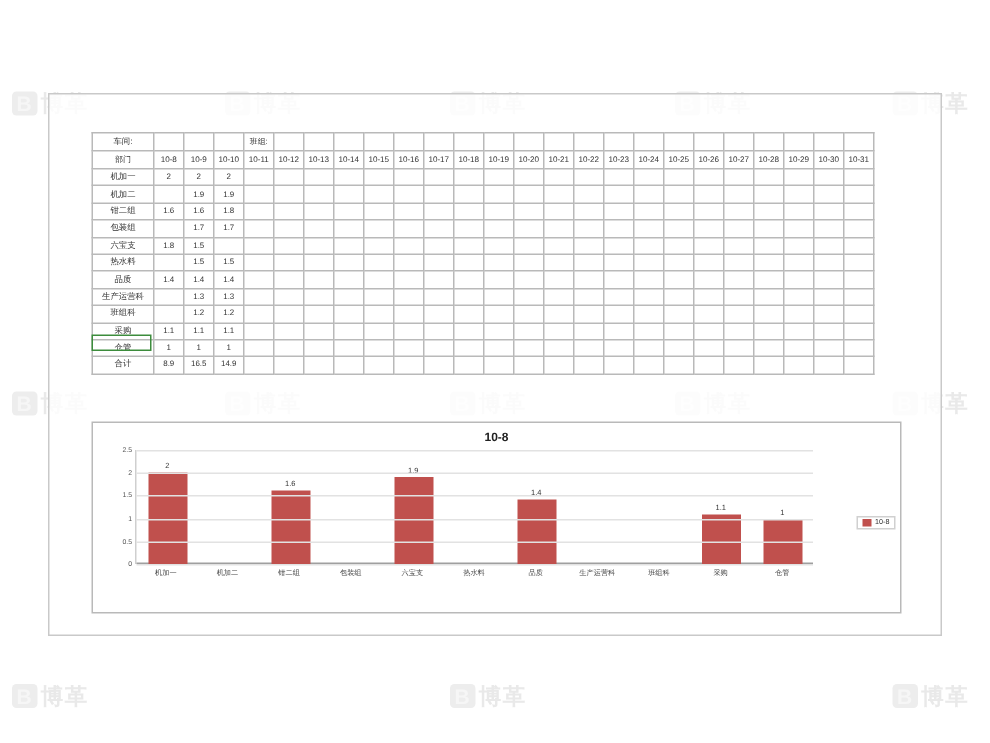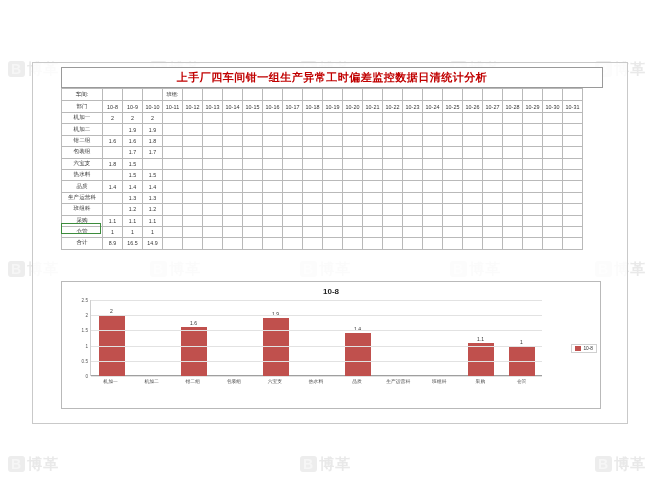--- a/index.html
+++ b/index.html
@@ -169,23 +169,20 @@
 <div class="wm" style="left:225px;top:360px;"><span class="badge">B</span><span>博革</span></div>
 <div class="wm" style="left:375px;top:360px;"><span class="badge">B</span><span>博革</span></div>
 <div class="wm" style="left:520px;top:360px;"><span class="badge">B</span><span>博革</span></div>
 
 <div class="wm" style="left:8px;top:455px;"><span class="badge">B</span><span>博革</span></div>
 <div class="wm" style="left:300px;top:455px;"><span class="badge">B</span><span>博革</span></div>
 <div class="wm" style="left:595px;top:455px;"><span class="badge">B</span><span>博革</span></div>
 
 <div class="sheet">
 
-  <div class="title-row">
-    <span class="t">上手厂四车间钳一组生产异常工时偏差监控数据日清统计分析</span>
-  </div>
 
   <table class="grid">
     <tbody>
       <tr class="row-head">
         <td class="lab left-al">车间:</td>
         <td class="num"></td>
         <td class="num"></td>
         <td class="num"></td>
         <td class="num left-al">班组:</td>
         <td class="num"></td>

